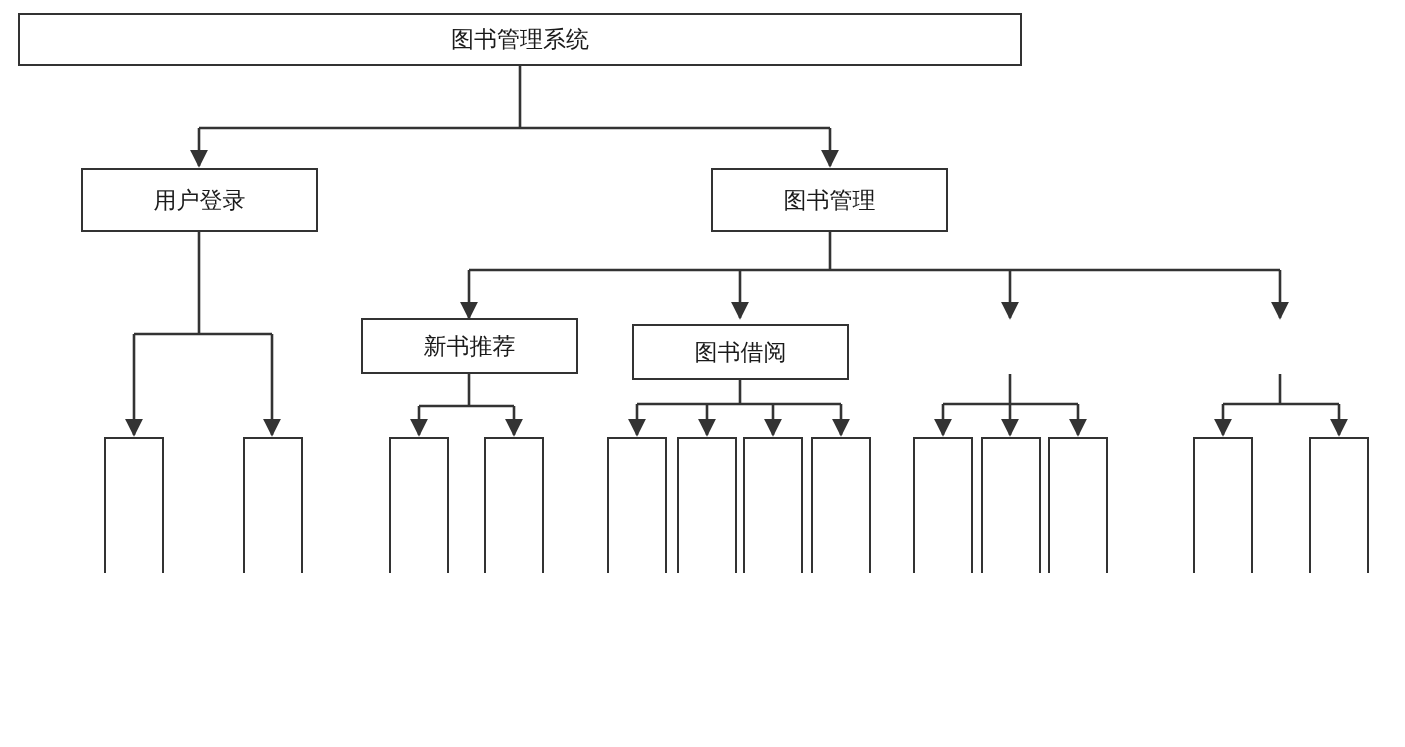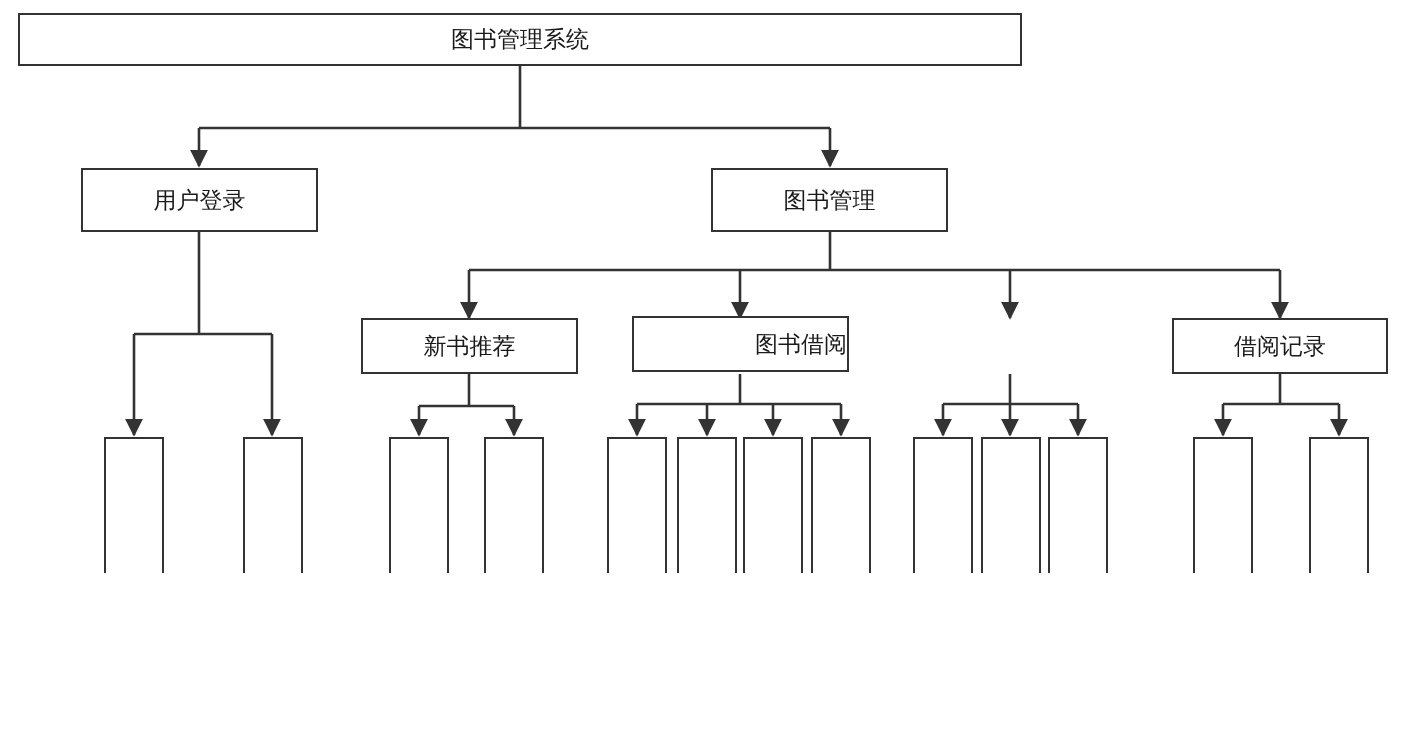--- a/index.html
+++ b/index.html
@@ -127,25 +127,22 @@
   <div class="node h" style="left:81px; top:168px; width:237px; height:64px;">
     <span>用户登录</span>
   </div>
   <div class="node h" style="left:711px; top:168px; width:237px; height:64px;text-align:right;">
     <span>图书管理</span>
   </div>
 
   <div class="node h" style="left:361px; top:318px; width:217px; height:56px;">
     <span>新书推荐</span>
   </div>
-  <div class="node h" style="left:632px; top:316px; width:217px; height:56px;justify-content:flex-end;">
+  <div class="node h" style="left:632px; top:324px; width:217px; height:56px;">
     <span>图书借阅</span>
-  </div>
-  <div class="node h" style="left:1172px; top:318px; width:216px; height:56px;">
-    <span>借阅记录</span>
   </div>
 
   <div class="node v" style="left:104px; top:437px; width:60px; height:296px;">
     <span>用户登录</span>
   </div>
   <div class="node v" style="left:243px; top:437px; width:60px; height:296px;">
     <span>注销登录</span>
   </div>
 
   <div class="node v" style="left:389px; top:437px; width:60px; height:296px;">

